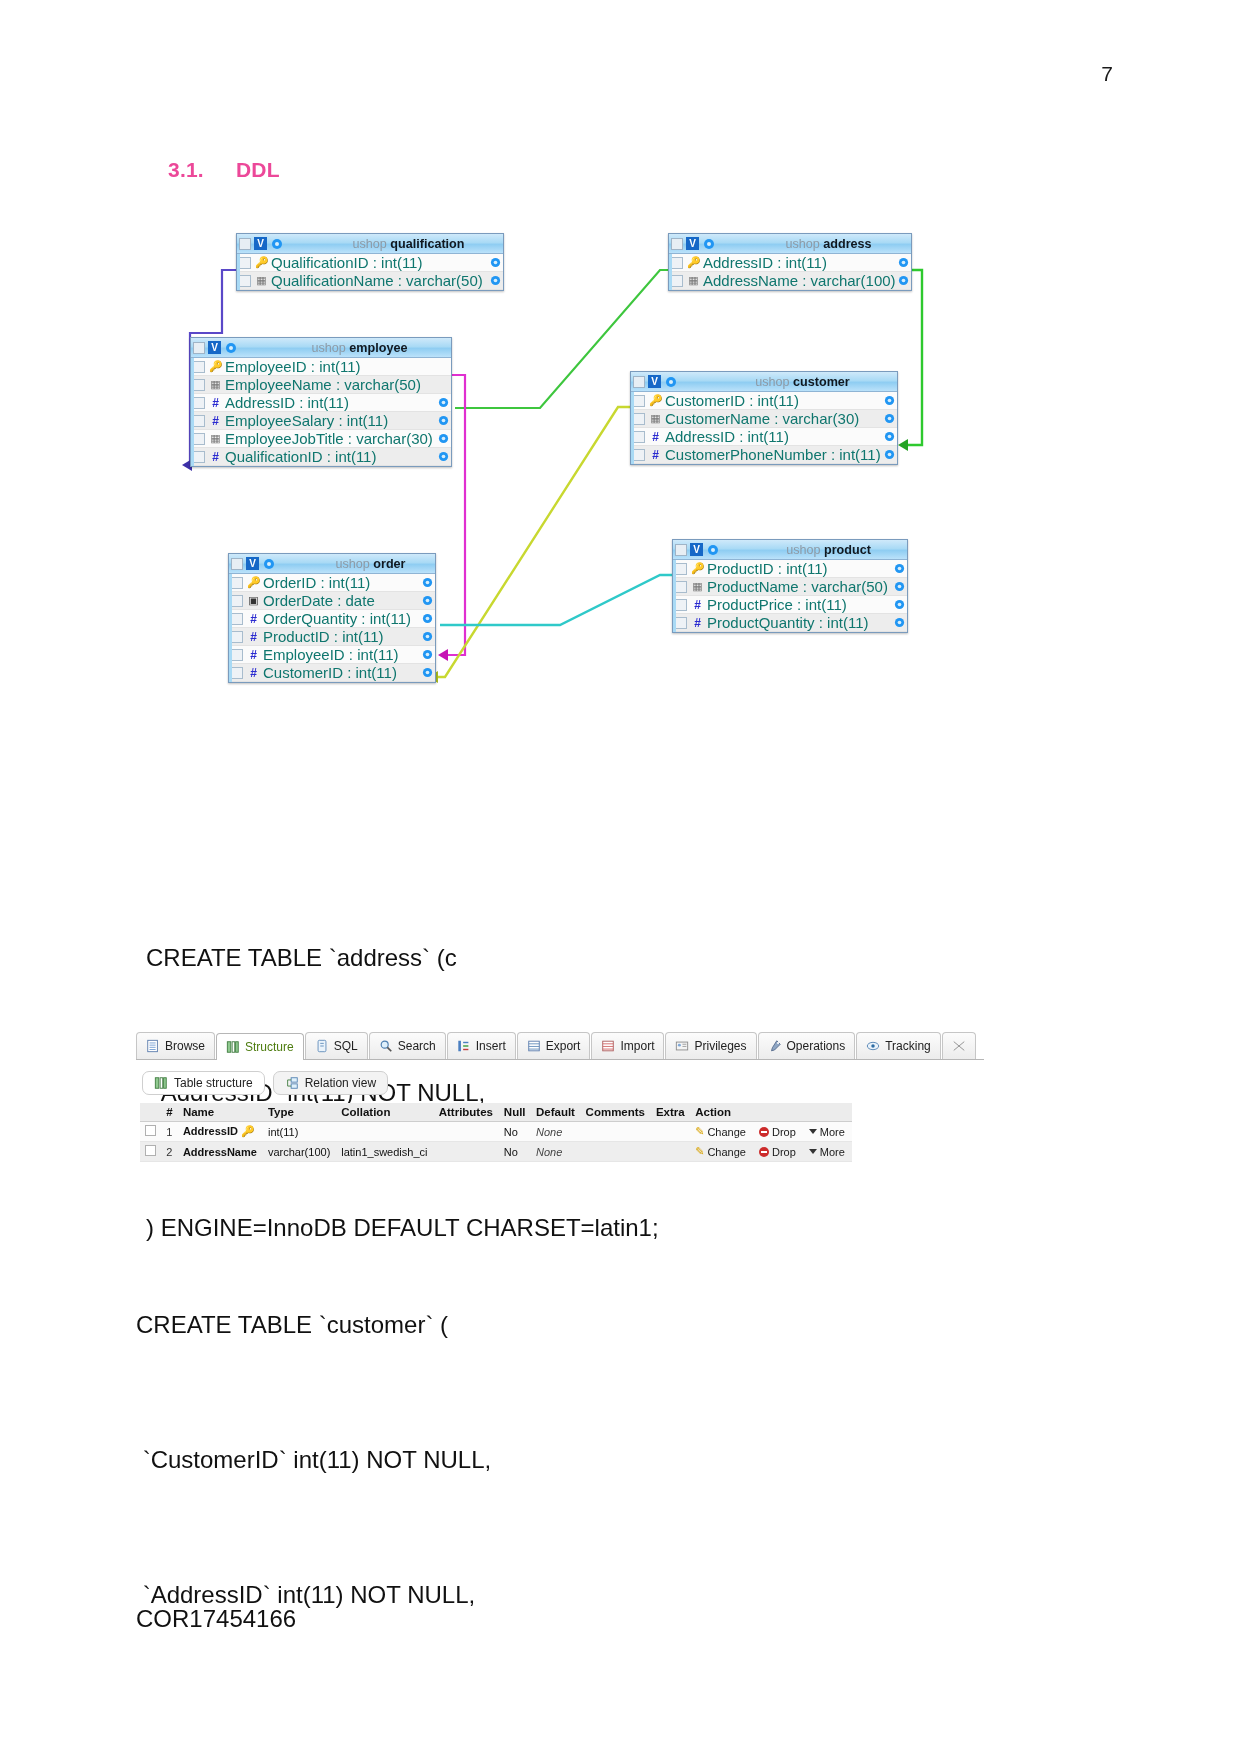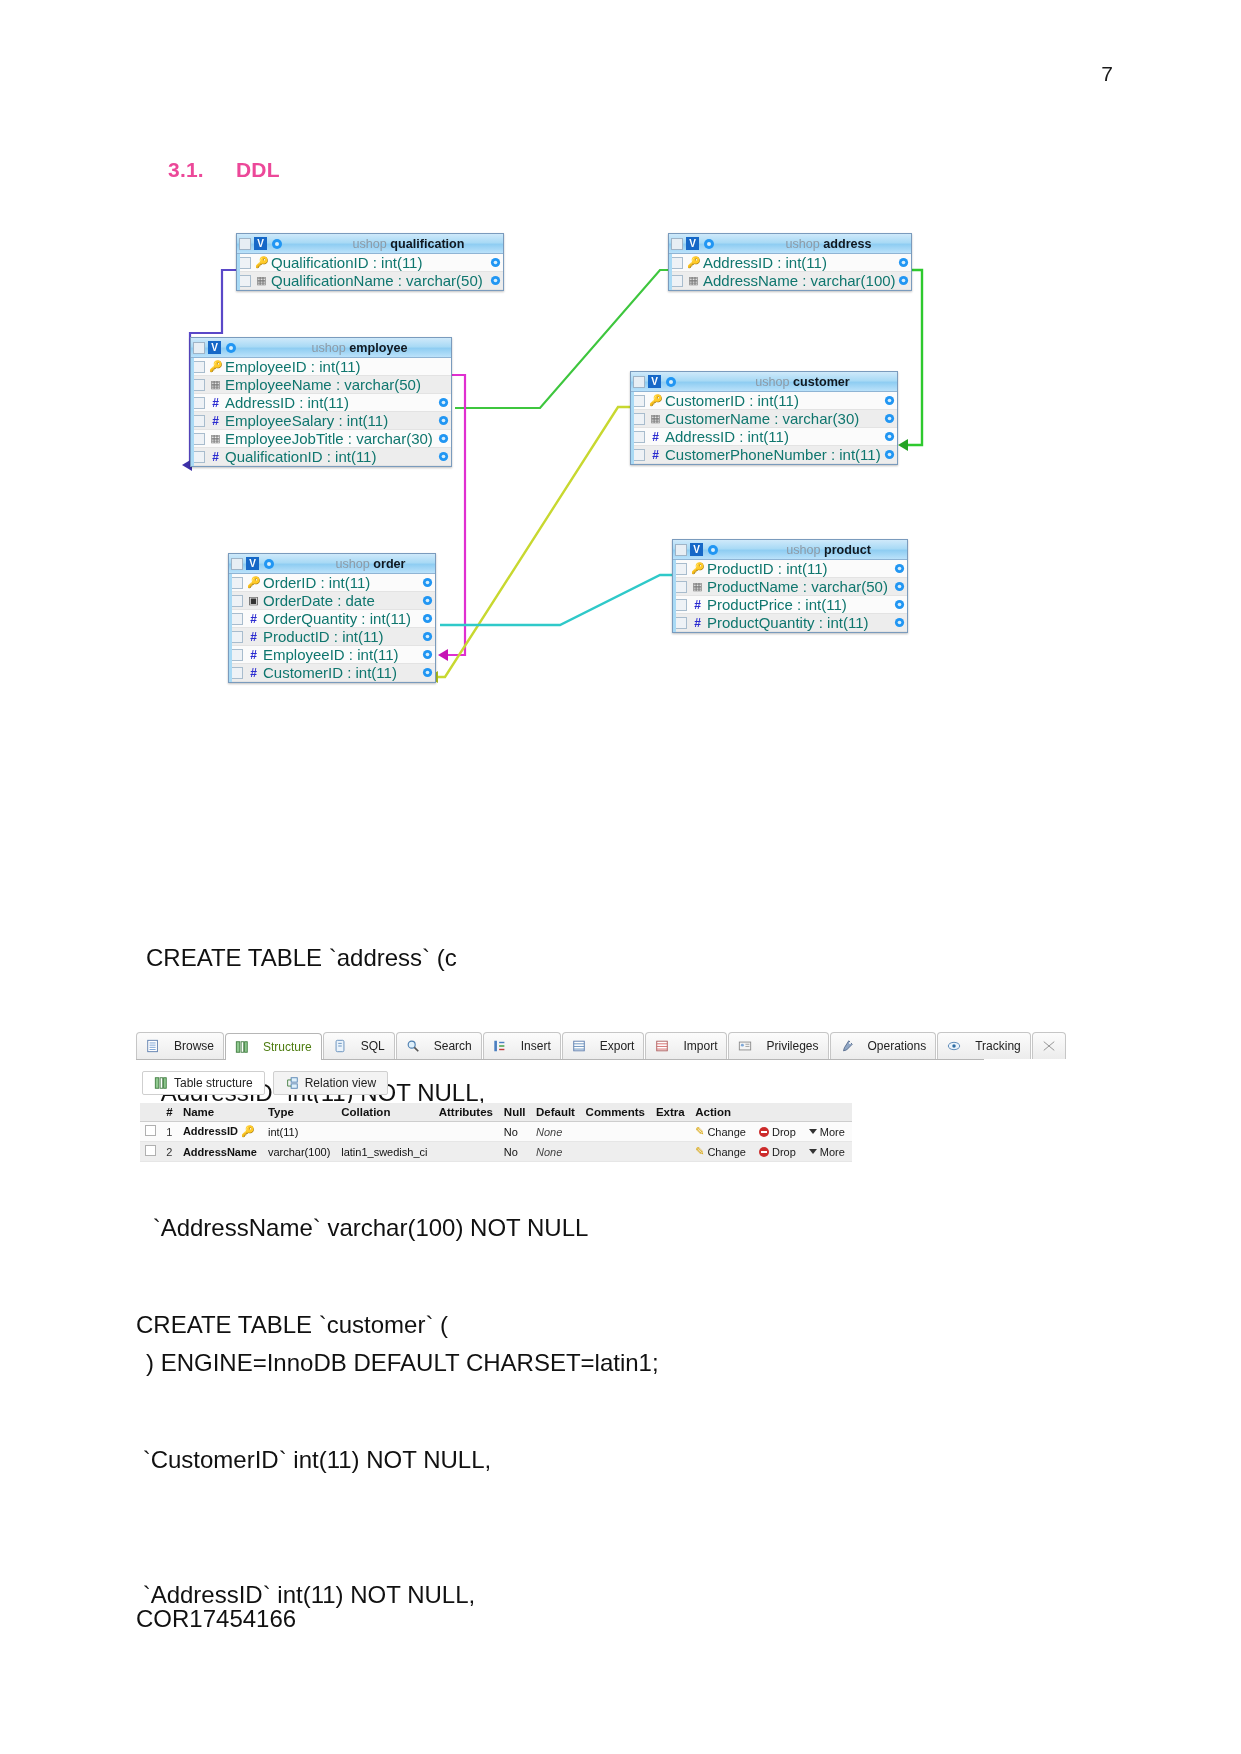--- a/index.html
+++ b/index.html
@@ -104,21 +104,21 @@
   .pma {
     position:absolute; left:136px; top:1030px; width:848px;
     font-family:"Liberation Sans", sans-serif;
   }
   .pma-tabs {
     display:flex; align-items:flex-end;
     border-bottom:1px solid #b6b6b6;
     height:30px;
   }
   .pma-tab {
-    display:flex; align-items:center; gap:14px;
+    display:flex; align-items:center; gap:5px;
     height:27px; padding:0 9px;
     background:linear-gradient(to bottom,#fcfcfc,#ececec);
     border:1px solid #c6c6c6; border-bottom:none;
     border-radius:4px 4px 0 0;
     font-size:12px; color:#222; white-space:nowrap;
     margin-right:1px;
     text-align:right;
   }
   .pma-tab.active {
     background:#ffffff; color:#4d7c0f; font-weight:normal;
@@ -126,21 +126,21 @@
     position:relative; top:1px;
   }
   .pma-tab .tico { width:14px; height:14px; flex:none; display:block; }
 
   .pma-sub {
     display:flex; gap:8px; padding:11px 6px 8px 6px;
   }
   .pma-sub .sbtn {
     display:flex; align-items:center; gap:6px;
     padding:4px 11px; background:#f3f3f3;
-    border:1px solid #cfcfcf; border-radius:2px;
+    border:1px solid #cfcfcf; border-radius:7px;
     font-size:12px; color:#222; white-space:nowrap;
   }
   .pma-sub .sbtn.active { background:#fff; }
 
   .pma-table { width:712px; border-collapse:collapse; font-size:11px; margin-left:4px; }
   .pma-table th {
     background:#ececec; text-align:left; font-weight:bold;
     padding:3px 5px; font-size:11.5px; color:#111;
     border-bottom:1px solid #cdcdcd; white-space:nowrap;
   }
@@ -587,21 +587,20 @@
       </span>
     </div>
     <div class="lcol"></div>
   </div>
 
 </div>
 
 <div class="code" style="left:146px; top:845px;">
   <div>CREATE TABLE `address` (c</div>
   <div> `AddressID` int(11) NOT NULL,</div>
-  <div> `AddressName` varchar(100) NOT NULL</div>
   <div>) ENGINE=InnoDB DEFAULT CHARSET=latin1;</div>
 </div>
 
 <div class="pma">
 
   <div class="pma-tabs">
 
     <div class="pma-tab">
       <svg class="tico" viewBox="0 0 16 16">
         <rect x="2" y="1.5" width="11" height="13" fill="#fff" stroke="#5577aa"></rect>

